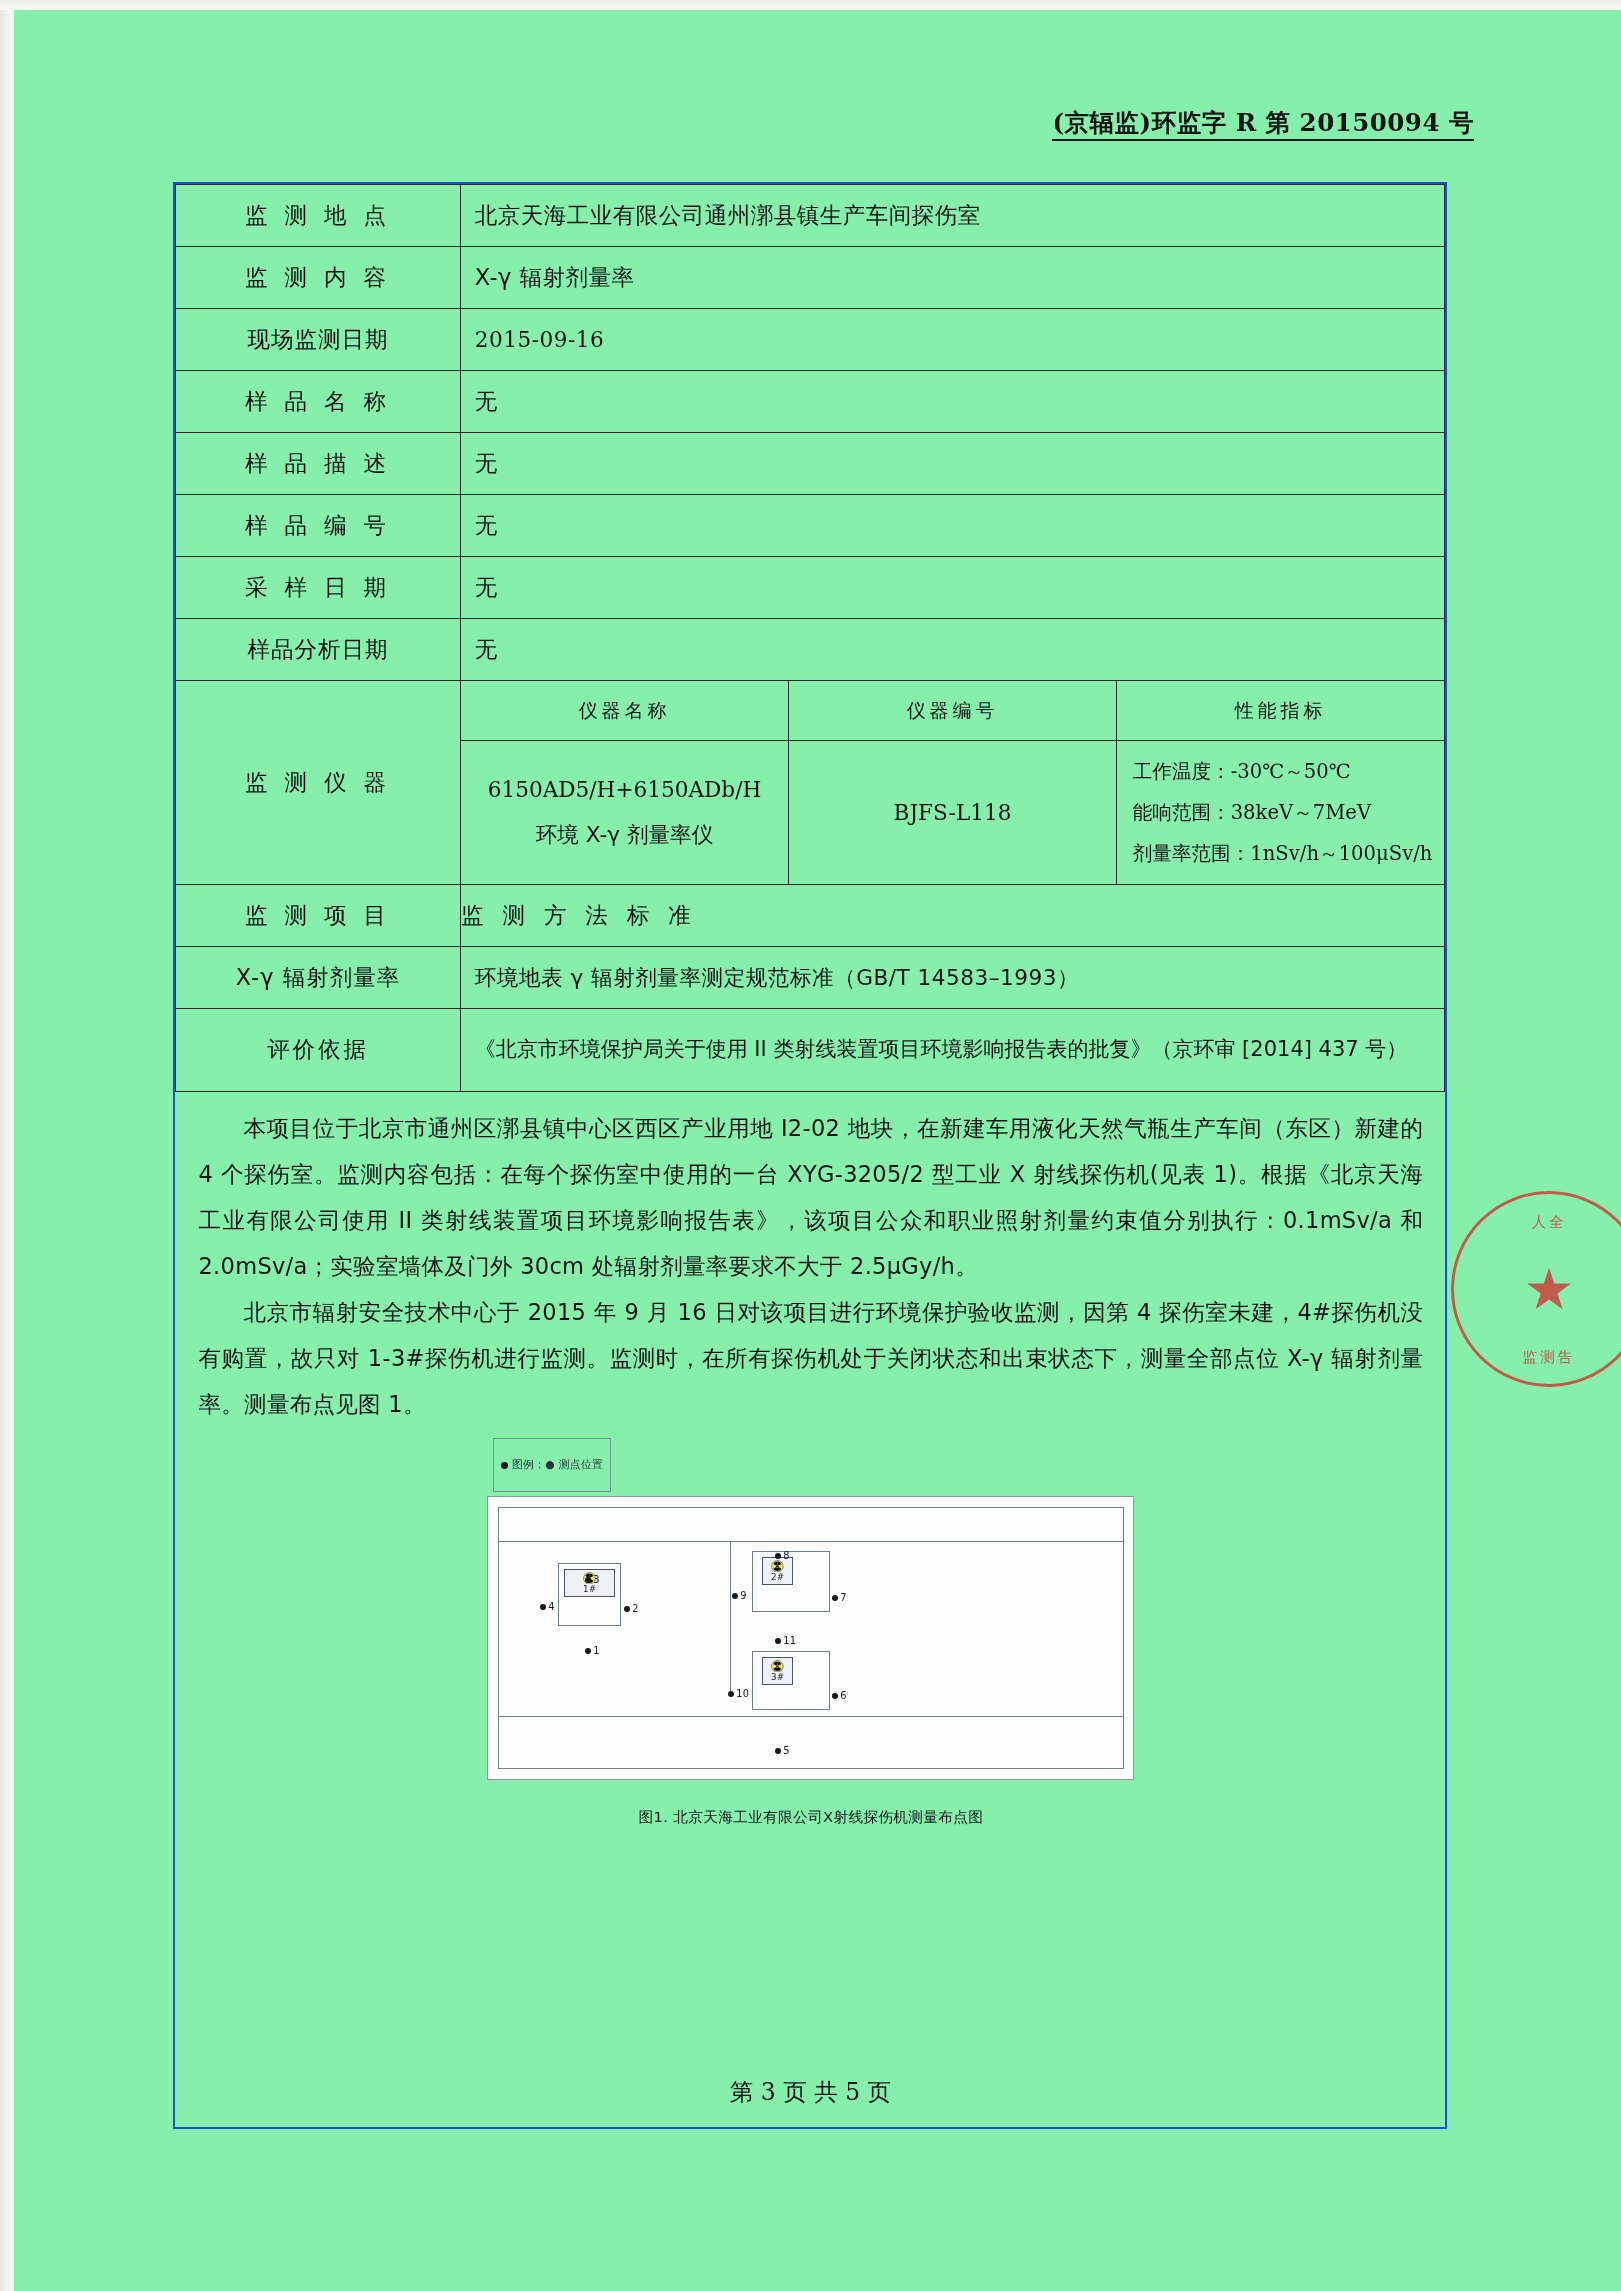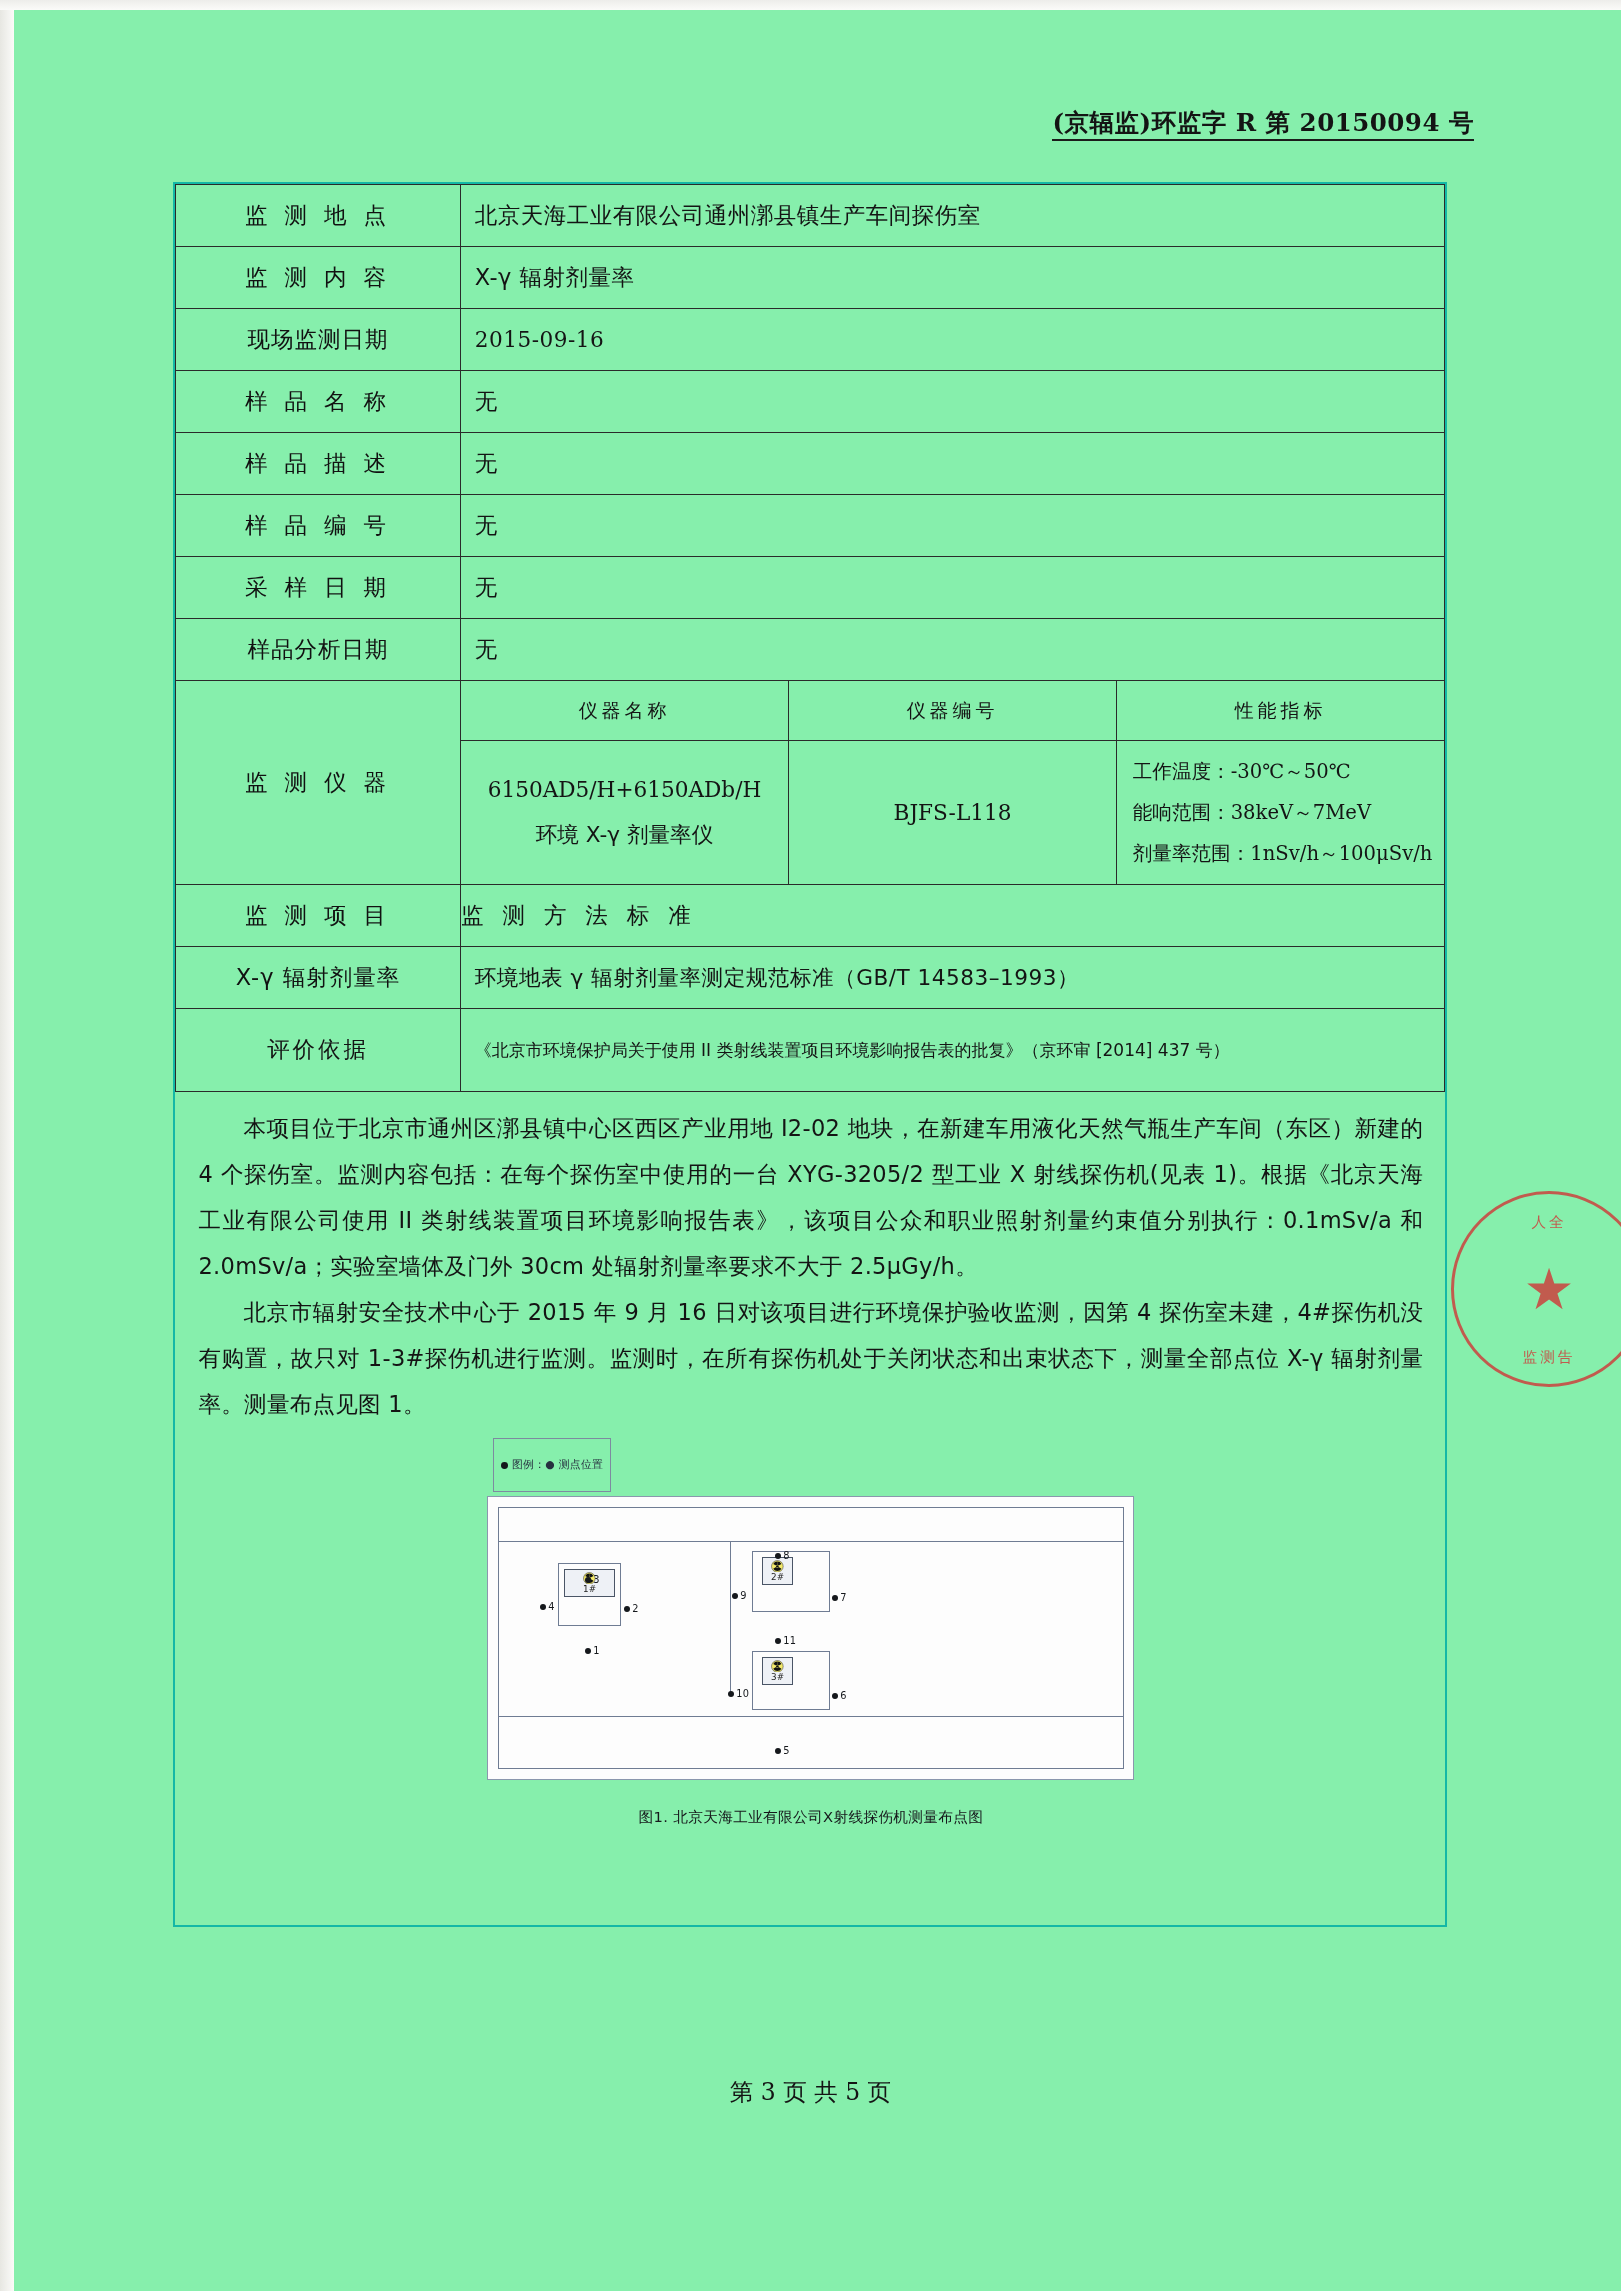--- a/index.html
+++ b/index.html
@@ -45,22 +45,22 @@
   .doc-header .underline {
     border-bottom: 2px solid #1b1b1b;
     padding-bottom: 2px;
   }
 
   .frame {
     position: absolute;
     left: 173px;
     top: 182px;
     width: 1274px;
-    height: 1745px;
-    border: 2px solid #14b8a6;
+    height: 1947px;
+    border: 2px solid #1d4ed8;
     box-sizing: border-box;
   }
 
   table.info {
     border-collapse: collapse;
     width: 100%;
     table-layout: fixed;
     font-family: "DejaVu Sans", "Liberation Sans", sans-serif;
   }
   table.info td {
@@ -117,22 +117,22 @@
   }
   .method-row td.val { font-size: 21.6px; }
   .basis-label {
     text-align: center;
     font-size: 22.5px;
     letter-spacing: 2.9px;
     height: 82px;
   }
   .basis-val {
     padding: 7.8px 11.8px 7.8px 13.7px !important;
-    font-size: 17px;
-    line-height: 52px;
+    font-size: 21px;
+    line-height: 39px;
   }
 
   .body-sec {
     padding: 13.7px 21.6px 0 23.5px;
     font-size: 22.5px;
     line-height: 46px;
     letter-spacing: 0.3px;
   }
   .body-sec .title {
     font-weight: bold;

